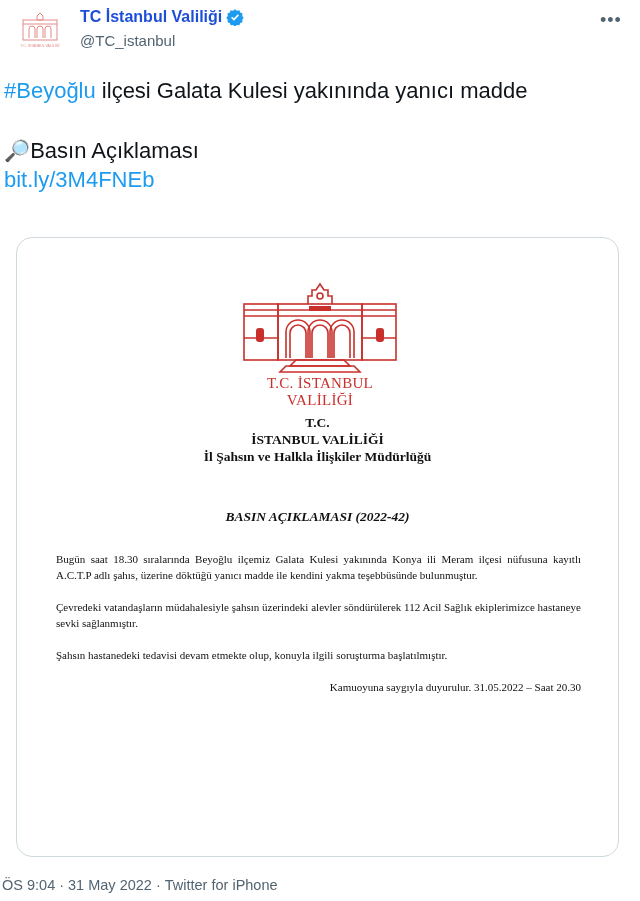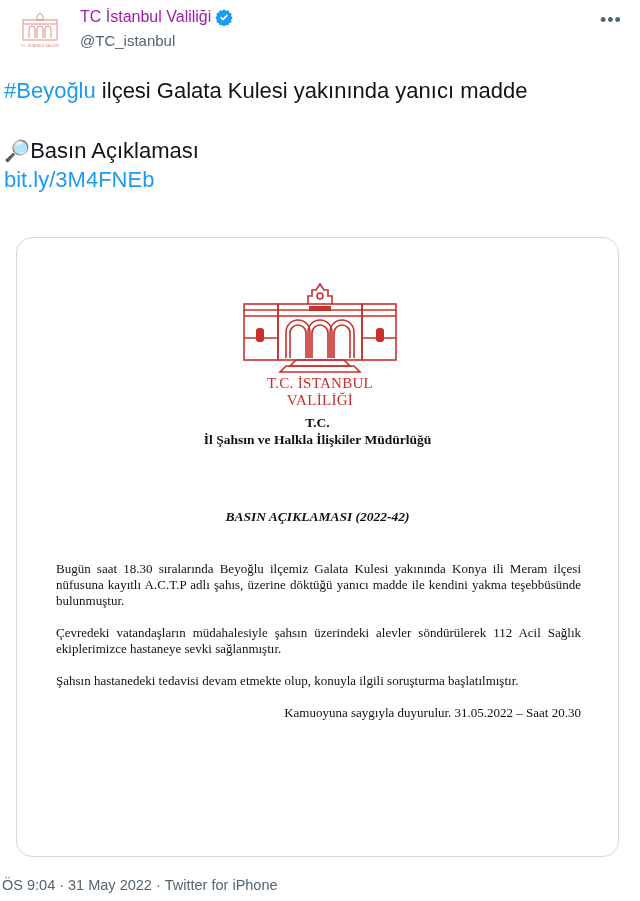--- a/index.html
+++ b/index.html
@@ -1,34 +1,34 @@
 <!DOCTYPE html>
 <html><head>
 <meta charset="utf-8">
 <style>
   html, body { margin:0; padding:0; background:#ffffff; }
   body { width:640px; height:901px; position:relative; overflow:hidden; font-family:"Liberation Sans", sans-serif; color:#0f1419; }
   .header { position:absolute; left:0; top:0; width:640px; height:60px; }
   .avatar { position:absolute; left:16px; top:6px; width:48px; height:48px; display:flex; align-items:center; justify-content:center; }
   .name-row { position:absolute; left:80px; top:8px; display:flex; align-items:center; gap:4px; }
-  .name { font-weight:normal; font-size:16px; color:#a21caf; }
+  .name { font-weight:bold; font-size:16px; color:#1d4ed8; }
   .verified { width:18px; height:18px; }
   .handle { position:absolute; left:80px; top:32px; font-size:15px; color:#536471; }
   .more { position:absolute; left:600px; top:10px; font-size:18px; color:#536471; letter-spacing:1px; cursor:pointer; }
   .tweet-text { position:absolute; left:4px; top:76px; width:610px; font-size:22px; line-height:29px; color:#0f1419; }
   .tweet-text p { margin:0; }
   .link { color:#1d9bf0; cursor:pointer; }
   .gap { height:31px; }
   .card { position:absolute; left:16px; top:237px; width:603px; height:620px; border:1px solid #cfd9de; border-radius:16px; background:#fff; box-sizing:border-box; overflow:hidden; }
   .doc { position:absolute; left:0; top:0; width:100%; height:100%; font-family:"Liberation Serif", serif; color:#111; }
   .logo-wrap { position:absolute; left:223px; top:34px; width:160px; height:120px; }
   .logo-caption { position:absolute; left:223px; top:137px; width:160px; text-align:center; font-family:"Liberation Serif", serif; color:#c9302c; font-size:15px; letter-spacing:0.3px; }
   .doc-head { position:absolute; left:0; top:176px; width:100%; text-align:center; font-weight:bold; font-size:13.5px; line-height:17px; }
   .doc-title { position:absolute; left:0; top:271px; width:100%; text-align:center; font-weight:bold; font-size:13.5px;font-style:italic; }
-  .doc-body { position:absolute; left:39px; top:323px; width:525px; font-size:13px; line-height:16px; text-align:justify; }
+  .doc-body { position:absolute; left:39px; top:313px; width:525px; font-size:11px; line-height:16px; text-align:justify; }
   .doc-body p { margin:0 0 16px 0; }
   .footer { position:absolute; left:2px; top:877px; font-size:14.5px; color:#536471; }
   .footer .sep { margin:0 4px; }
 </style>
 </head>
 <body>
 
 <div class="header">
   <div class="avatar">
     <svg width="46" height="40" viewBox="0 0 46 40">
@@ -90,20 +90,21 @@
         </g>
         <rect x="69" y="34" width="22" height="5" fill="#c9302c"></rect>
         <rect x="16" y="56" width="8" height="14" rx="3" fill="#c9302c"></rect>
         <rect x="136" y="56" width="8" height="14" rx="3" fill="#c9302c"></rect>
       </svg>
     </div>
     <div class="logo-caption">T.C. İSTANBUL VALİLİĞİ</div>
 
     <div class="doc-head">
       <div>T.C.</div>
+      <div>İSTANBUL VALİLİĞİ</div>
       <div>İl Şahsın ve Halkla İlişkiler Müdürlüğü</div>
     </div>
 
     <div class="doc-title">BASIN AÇIKLAMASI (2022-42)</div>
 
     <div class="doc-body">
       <p>Bugün saat 18.30 sıralarında Beyoğlu ilçemiz Galata Kulesi yakınında Konya ili Meram ilçesi nüfusuna kayıtlı A.C.T.P adlı şahıs, üzerine döktüğü yanıcı madde ile kendini yakma teşebbüsünde bulunmuştur.</p>
       <p>Çevredeki vatandaşların müdahalesiyle şahsın üzerindeki alevler söndürülerek 112 Acil Sağlık ekiplerimizce hastaneye sevki sağlanmıştır.</p>
       <p>Şahsın hastanedeki tedavisi devam etmekte olup, konuyla ilgili soruşturma başlatılmıştır.</p>
       <p style="text-align:right">Kamuoyuna saygıyla duyurulur. 31.05.2022 – Saat 20.30</p>

